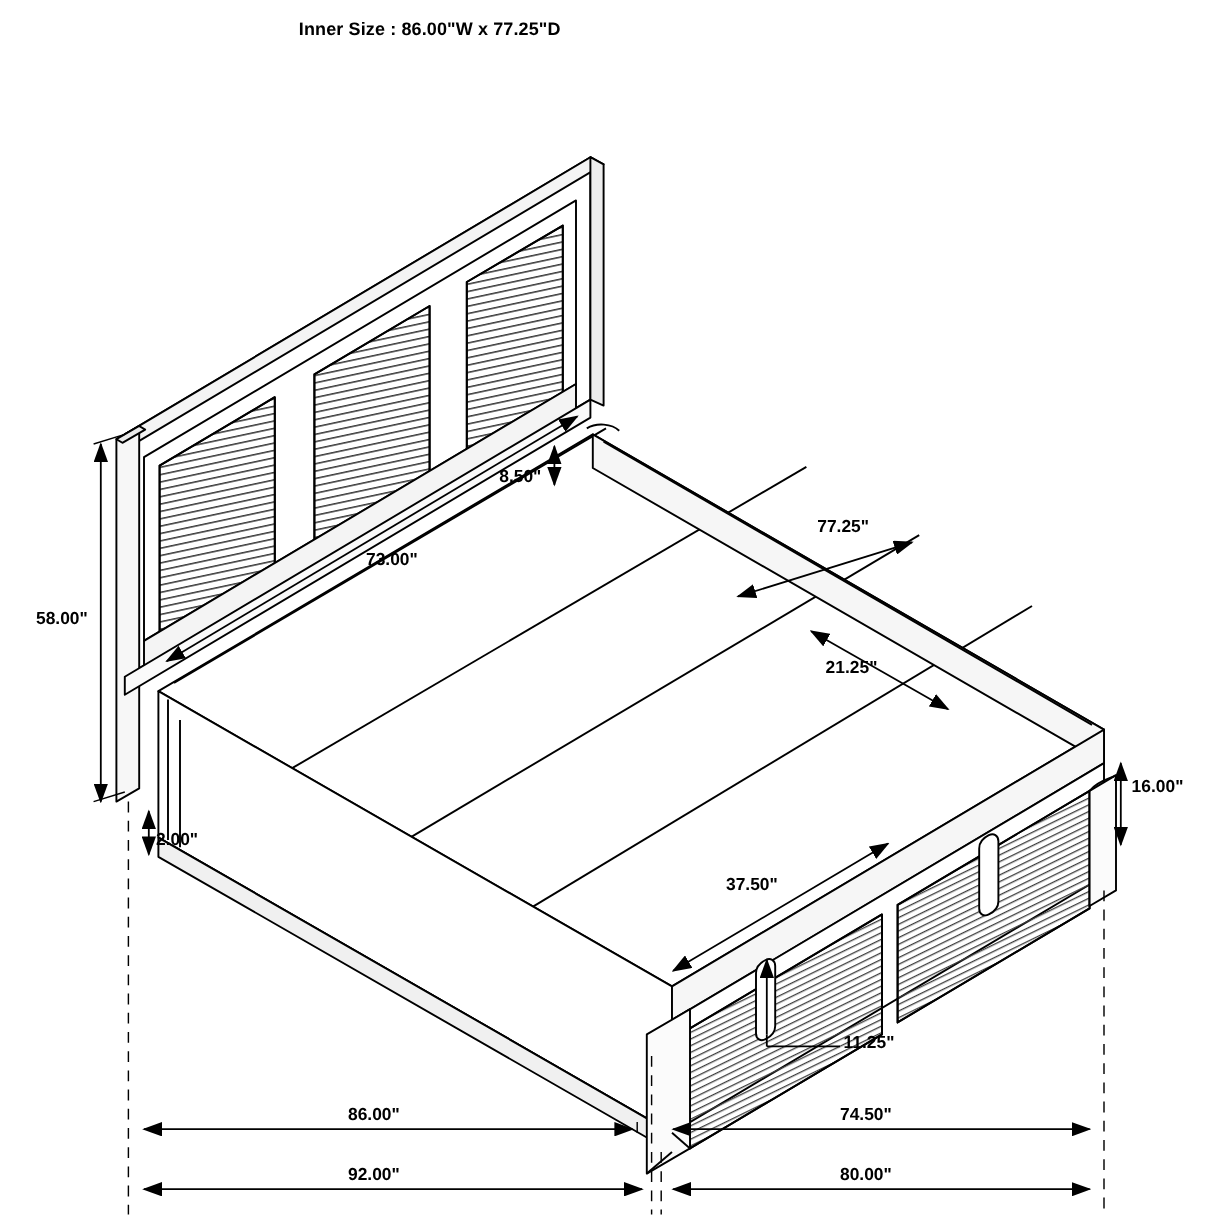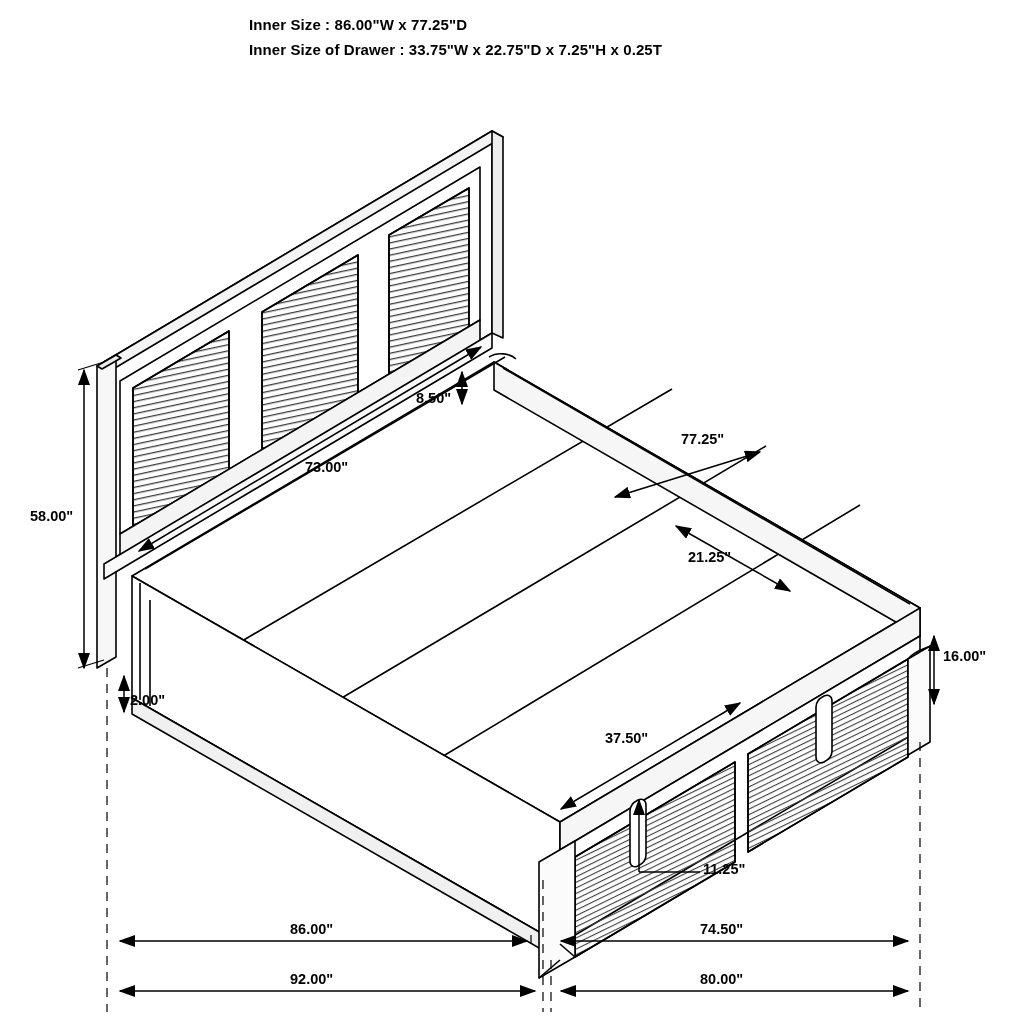--- a/index.html
+++ b/index.html
@@ -44,21 +44,20 @@
     width: 1024px;
     height: 1024px;
   }
 </style>
 </head>
 <body>
 
 <div id="stage">
 
   <div class="note" id="note1">Inner Size : 86.00"W x 77.25"D</div>
-  <div class="note" id="note2">Inner Size of Drawer : 33.75"W x 22.75"D x 7.25"H x 0.25T</div>
 
   <svg id="art" viewBox="0 0 1024 1024">
     <defs>
       <pattern id="slats" width="6" height="6" patternUnits="userSpaceOnUse" patternTransform="rotate(78)">
         <line x1="0" y1="0" x2="0" y2="6" stroke="#3b3b3b" stroke-width="2.6"></line>
       </pattern>
       <pattern id="slats2" width="5" height="5" patternUnits="userSpaceOnUse" patternTransform="rotate(64)">
         <line x1="0" y1="0" x2="0" y2="5" stroke="#3f3f3f" stroke-width="2.2"></line>
       </pattern>
       <marker id="arrH" markerWidth="11" markerHeight="8" refX="10" refY="4" orient="auto">

